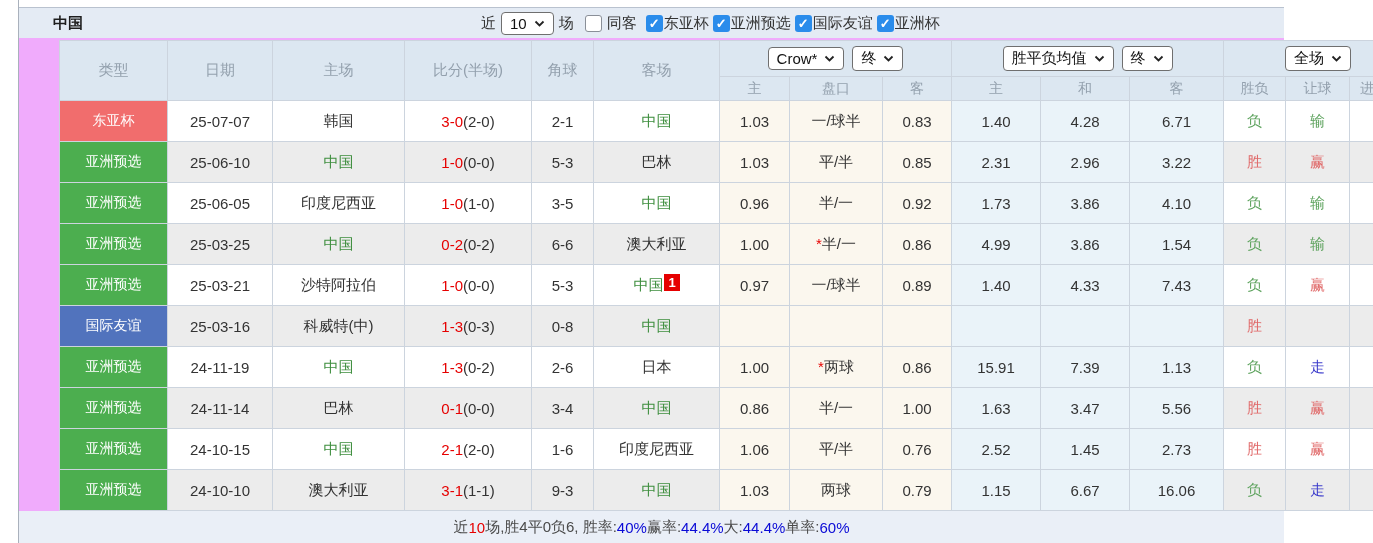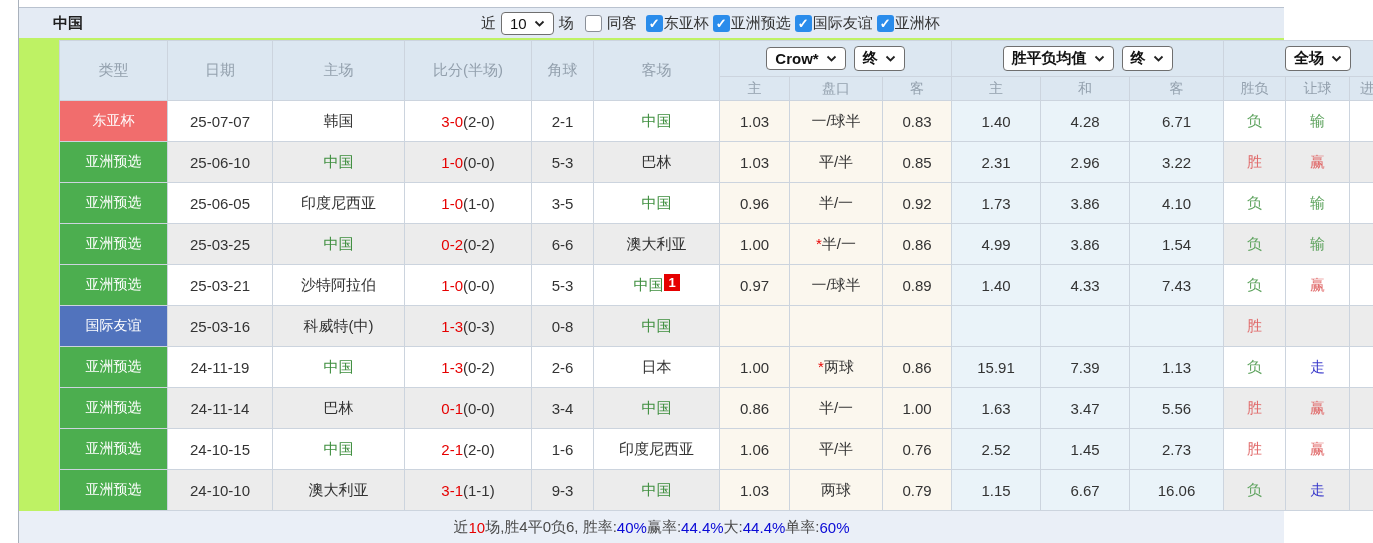--- a/index.html
+++ b/index.html
@@ -5,21 +5,21 @@
   * { box-sizing: border-box; }
   html,body { margin:0; padding:0; }
   body {
     width:1373px; height:543px; overflow:hidden;
     background:#ffffff;
     font-family:"Liberation Sans", sans-serif;
     color:#333;
   }
   .page {
     position:relative; margin-left:18px; width:1266px; height:543px;
-    background:#bef264; border-left:1px solid #a9b1bc;
+    background:#f0abfc; border-left:1px solid #a9b1bc;
   }
   .topgap { height:7px; background:#ffffff; }
 
   
   .topbar {
     height:31px; background:#e4ebf4;
     border-top:1px solid #b9c2cf;
     display:flex; align-items:center; font-size:15px; color:#333;
   }
   .title { margin-left:34px; font-weight:bold; color:#1e1e1e; width:428px; }
@@ -39,21 +39,21 @@
   .filter { display:inline-flex; align-items:center; gap:1px; margin-left:4px; }
 
   
   .tablewrap { margin-top:2px;margin-left:40px; }
   table { border-collapse:collapse; width:1353px; background:#fff; table-layout:fixed; }
   th, td { border:1px solid #ccd4de; text-align:center; padding:0 2px; overflow:hidden; white-space:nowrap; }
   thead th { background:#dce7f1; color:#93a0ad; font-weight:normal; }
   .hrow1 th { height:36px; font-size:15px; }
   .hrow2 th { height:24px; font-size:14px; }
   .selcell { background:#dce7f1; }
-  .selcell .inner { display:flex; align-items:center; justify-content:center; gap:8px;font-weight:bold; }
+  .selcell .inner { display:flex; align-items:center; justify-content:center; gap:8px; }
   tbody td { height:41px; font-size:15px; color:#333; background:#fff; }
   tr.striped td { background:#ececec; }
   td.cream { background:#fbf7ee; }
   tr.striped td.cream { background:#fbf7ee; }
   td.blu { background:#eaf3f9; }
   tr.striped td.blu { background:#eaf3f9; }
   td.type { color:#fff; font-size:14px; }
   td.b-red   { background:#f16d6d; }
   td.b-green { background:#4cae4f; }
   td.b-blue  { background:#5173bd; }

